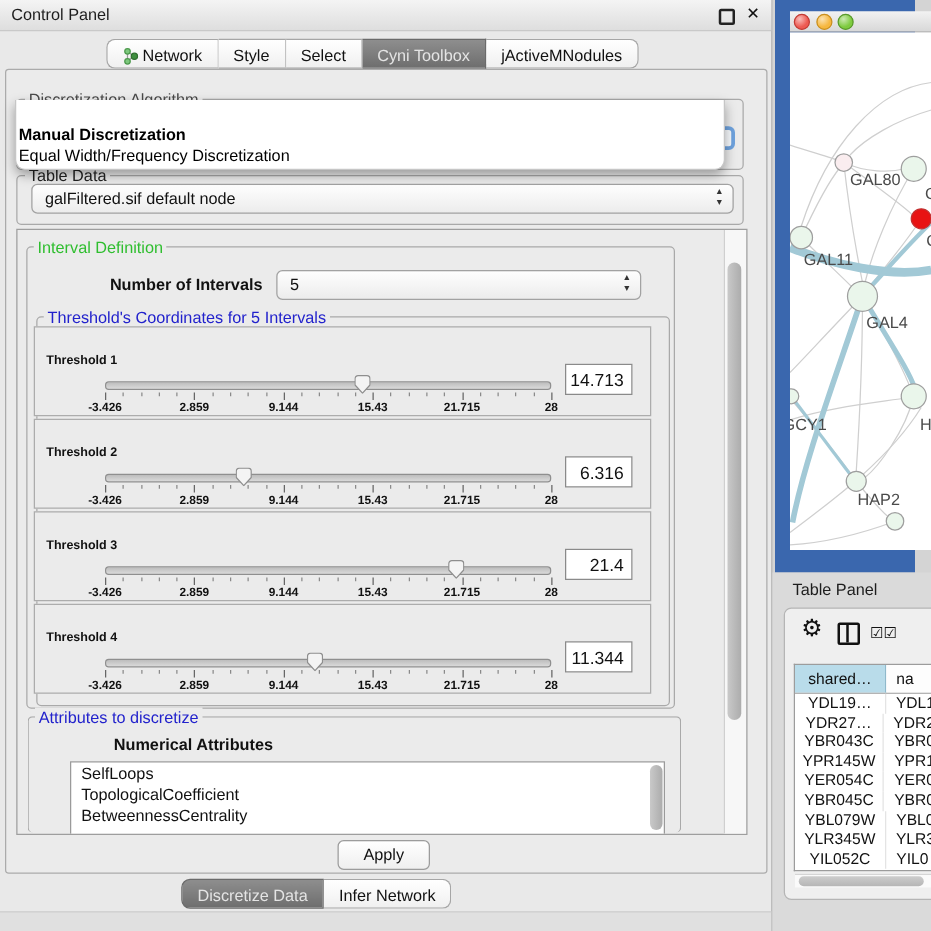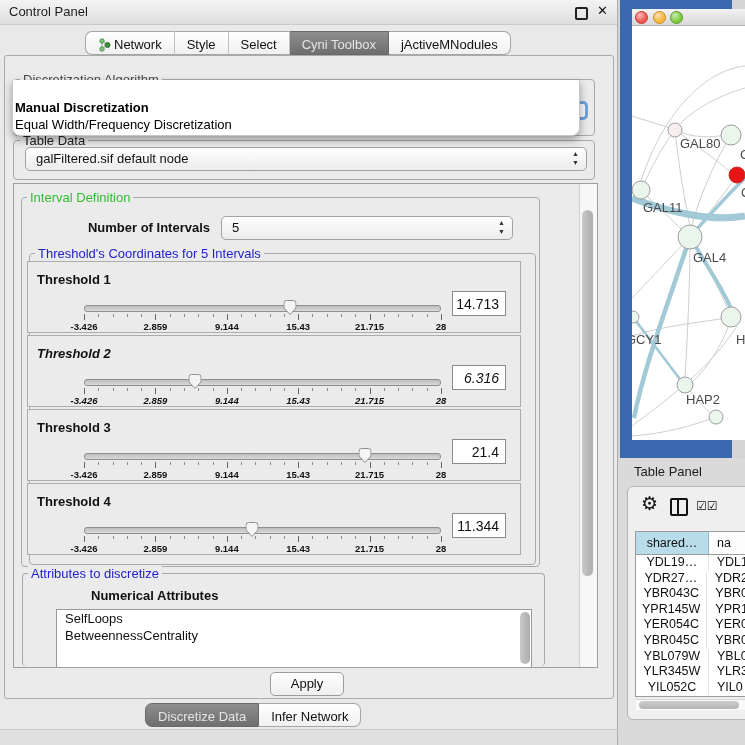--- a/index.html
+++ b/index.html
@@ -37,21 +37,21 @@
   .popup .opt.b{font-weight:bold;}
   .focus-ring{position:absolute;left:569px;top:101px;width:13px;height:13px;border:3px solid #6FA3DE;border-radius:5px;background:#F7FAFD;z-index:5;}
   
   .scrollpane{position:absolute;left:13px;top:183px;width:583px;height:483px;border:1px solid #9E9E9E;background:#EBEBEB;overflow:hidden;}
   .vscroll-track{position:absolute;right:0;top:0;width:17px;height:100%;background:#F7F7F7;border-left:1px solid #CFCFCF;}
   .vscroll-thumb{position:absolute;left:2px;width:11px;border-radius:6px;background:linear-gradient(90deg,#C9C9C9,#ACACAC);}
   
   .bold13{font-size:13px;font-weight:bold;color:#111;}
   
   .tpanel{position:absolute;left:13px;width:492px;height:70px;border:1px solid #ACACAC;background:#EBEBEB;}
-  .tpanel .tlabel{position:absolute;left:9px;top:10px;font-size:13px;font-weight:bold;color:#111;}
+  .tpanel .tlabel{position:absolute;left:9px;top:21px;font-size:10px;font-weight:bold;color:#111;}
   .track{position:absolute;left:56px;top:43px;width:355px;height:5px;border:1px solid #8F8F8F;border-radius:3px;background:linear-gradient(#BDBDBD,#DADADA);}
   .thumb{position:absolute;top:-6px;width:13px;height:15px;transform:translateX(-50%);}
   .ticks{position:absolute;left:56px;top:52px;width:357px;height:7px;}
   .tick{position:absolute;top:0;width:1px;background:#666;}
   .tick.minor{height:3px;background:#8a8a8a;}
   .tick.major{height:6px;}
   .ticklabels{position:absolute;left:56px;top:59px;width:357px;height:10px;}
   .ticklabels span{position:absolute;transform:translateX(-50%);font-size:9.5px;font-weight:bold;color:#111;white-space:nowrap;}
   .valuebox{position:absolute;left:424px;top:29px;width:54px;height:25px;background:#FFF;border:1px solid #8A8A8A;font-size:14px;color:#111;text-align:right;line-height:25px;padding-right:6px;box-sizing:border-box;}
   
@@ -195,21 +195,21 @@
             <div class="ticklabels">
               <span style="left:0%">-3.426</span>
               <span style="left:20%">2.859</span>
               <span style="left:40%">9.144</span>
               <span style="left:60%">15.43</span>
               <span style="left:80%">21.715</span>
               <span style="left:100%">28</span>
             </div>
             <div class="valuebox">14.713</div>
           </div>
-          <div class="tpanel" style="top: 151px; font-style: italic;">
+          <div class="tpanel" style="top: 151px;">
             <div class="tlabel">Threshold 2</div>
             <div class="track">
               <div class="thumb" style="left:30.999809075287978%"><svg width="13" height="15" viewBox="0 0 13 15">
                   <path d="M3,0.5 h7 a2.5,2.5 0 0 1 2.5,2.5 v5 l-6,6.5 l-6,-6.5 v-5 a2.5,2.5 0 0 1 2.5,-2.5 z" fill="#F4F4F4" stroke="#8E8E8E"></path>
                 </svg></div>
             </div>
             <div class="ticks">
               <div class="tick major" style="left:0%"></div>
               <div class="tick minor" style="left:4%"></div>
               <div class="tick minor" style="left:8%"></div>
@@ -337,20 +337,21 @@
             </div>
             <div class="valuebox">11.344</div>
           </div>
         </div>
 
       <div class="groupbox" style="left:8px;top:389px;width:521px;height:92px;border-bottom:none;"></div>
       <div class="grouplabel lbl-blue" style="left:14px;top:382px;">Attributes to discretize</div>
       <div class="bold13" style="position:absolute;left:35px;top:404px;margin-left:42px;">Numerical Attributes</div>
       <div class="attr-list" id="attr-list">
         <div class="item">SelfLoops</div>
+          <div class="item">TopologicalCoefficient</div>
           <div class="item">BetweennessCentrality</div>
           <div class="attr-scroll"></div>
       </div>
 
       <div class="vscroll-track">
         <div class="vscroll-thumb" style="top:26px;height:366px;"></div>
       </div>
     </div>
 
     <div class="popup">

